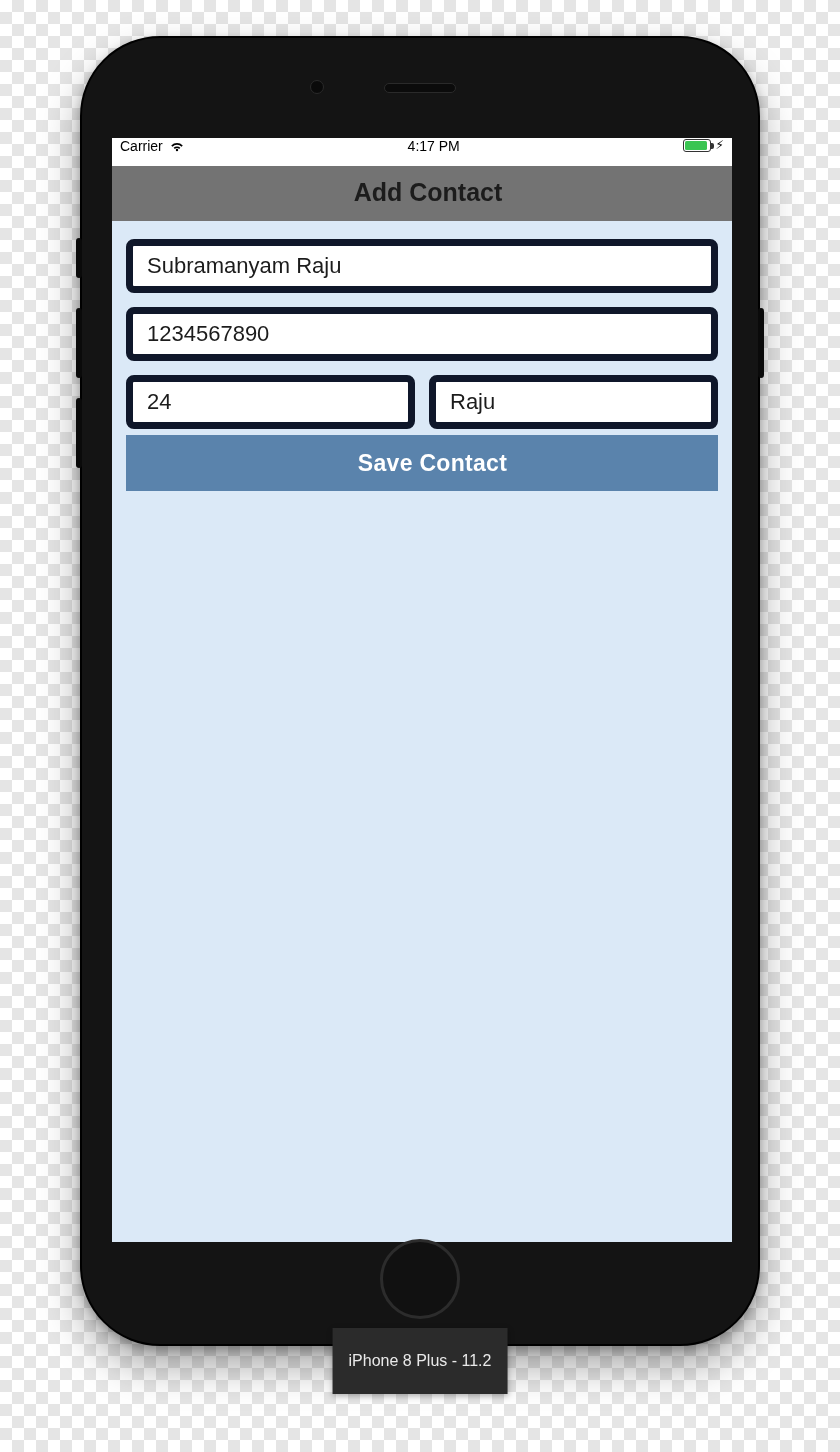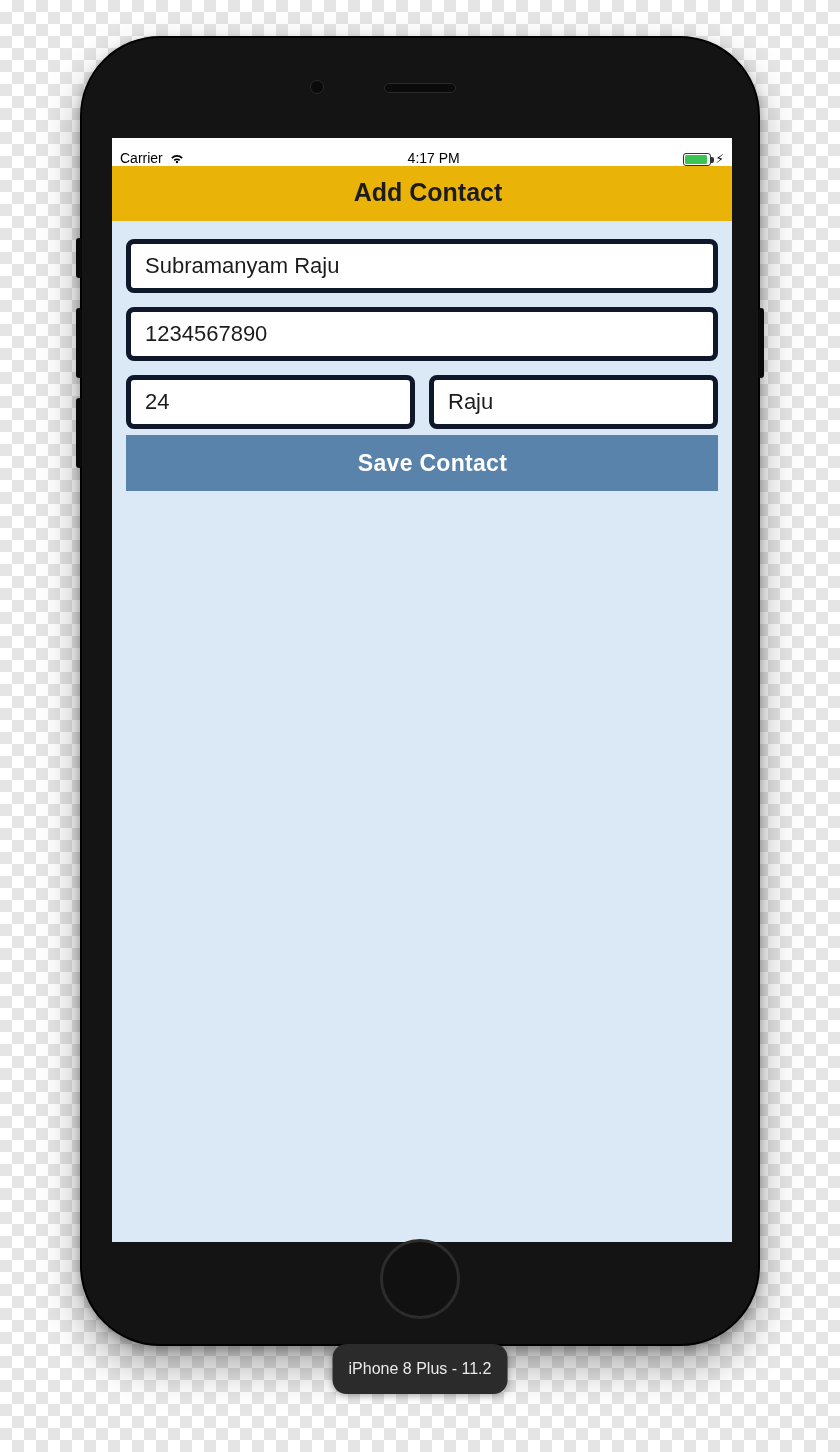--- a/index.html
+++ b/index.html
@@ -79,21 +79,21 @@
       background: #0a0a0a;
       border-radius: 3px;
     }
     .side-button.silent { left: -6px; top: 200px; width: 6px; height: 40px; }
     .side-button.vol-up { left: -6px; top: 270px; width: 6px; height: 70px; }
     .side-button.vol-down { left: -6px; top: 360px; width: 6px; height: 70px; }
     .side-button.power { right: -6px; top: 270px; width: 6px; height: 70px; }
 
     .status-bar {
       display: flex;
-      align-items: flex-end;
+      align-items: flex-start;
       height: 28px;
       padding: 0 8px;
       font-size: 14px;
       color: #000;
       background: #fff;
     }
     .status-left { display: flex; align-items: center; gap: 6px; }
     .status-center { flex: 1; text-align: center; font-weight: 400; }
     .status-right { display: flex; align-items: center; gap: 4px; }
     .wifi-icon svg { width: 16px; height: 12px; display: block; }
@@ -108,34 +108,34 @@
     }
     .battery-fill { position: absolute; left: 1px; top: 1px; bottom: 1px; width: 22px; background: #3ac552; border-radius: 1.5px; }
     .charge-icon { font-size: 12px; color: #000; margin-left: 1px; }
 
     .nav-title {
       text-align: center;
       font-size: 25px;
       font-weight: 700;
       color: #1c1c1c;
       padding: 12px 0 14px 12px;
-      background: #eab308;
+      background: #737373;
     }
 
     .form-area {
       background: #dbe9f7;
       height: calc(100% - 28px - 54px);
       padding: 18px 14px;
     }
 
     .field {
       width: 100%;
       height: 54px;
       background: #fff;
-      border: 5px solid #0f172a;
+      border: 7px solid #0f172a;
       border-radius: 8px;
       padding: 0 14px;
       font-size: 22px;
       color: #1c1c1c;
       display: flex;
       align-items: center;
       margin-bottom: 14px;
       font-family: inherit;
       outline: none;
     }
@@ -167,22 +167,22 @@
     }
 
     .device-badge {
       position: absolute;
       bottom: 58px;
       left: 50%;
       transform: translateX(-50%);
       background: #2b2b2b;
       color: #e9e9e9;
       font-size: 16px;
-      padding: 16px 16px;
-      border-radius: 14px;
+      padding: 24px 16px;
+      border-radius: 0;
       box-shadow: 0 2px 6px rgba(0,0,0,0.3);
       white-space: nowrap;
     }
   </style>
 </head>
 <body>
 
 <div class="checker-bg"></div>
 
 <div class="device-frame">

